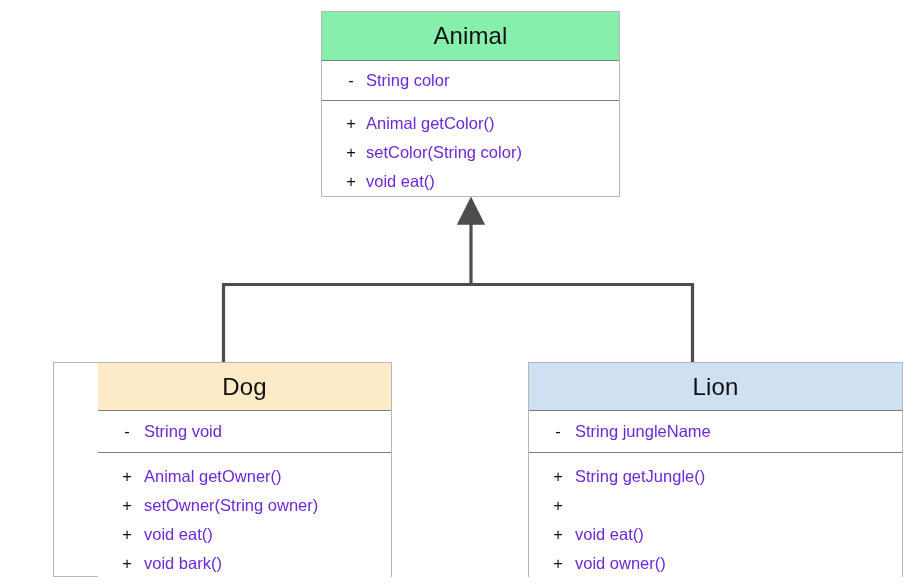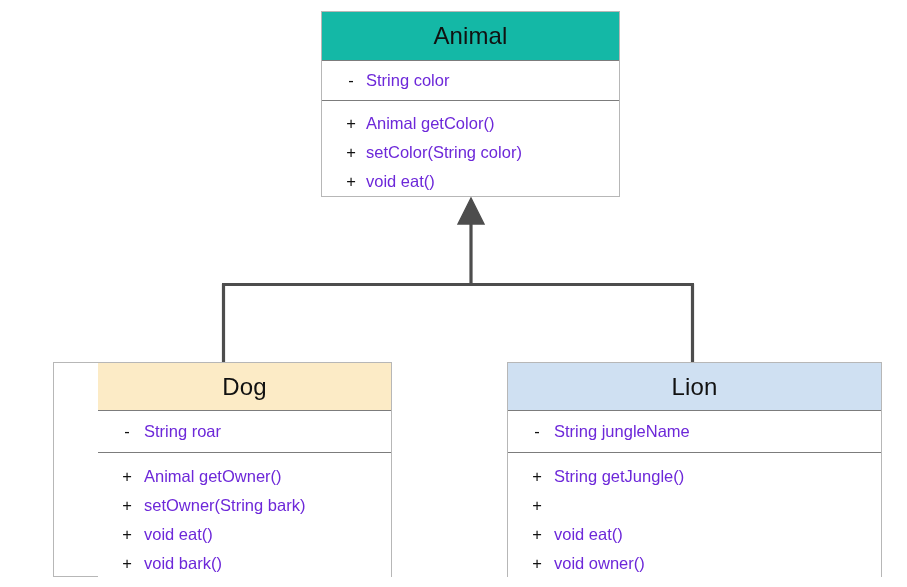--- a/index.html
+++ b/index.html
@@ -76,21 +76,21 @@
 
   
   #class-animal {
     left: 321px;
     top: 11px;
     width: 299px;
     height: 186px;
   }
   #class-animal .uml-header {
     height: 48px;
-    background: #14b8a6;
+    background: #86efac;
     font-size: 24px;
   }
   #class-animal .attrs {
     height: 40px;
     padding: 0 0 0 14px;
   }
   #class-animal .methods {
     height: 96px;
     padding: 8px 0 0 14px;
     justify-content: flex-start;
@@ -118,21 +118,21 @@
   #class-dog .methods {
     height: 126px;
     padding: 9px 0 0 12px;
     justify-content: flex-start;
   }
   #class-dog .uml-row { font-size: 16.5px; line-height: 29px; }
   #class-dog .uml-vis { width: 34px; }
 
   
   #class-lion {
-    left: 507px;
+    left: 528px;
     top: 362px;
     width: 375px;
     height: 215px;
   }
   #class-lion .uml-header {
     height: 47px;
     background: #cfe0f2;
     font-size: 24px;
   }
   #class-lion .attrs {
@@ -192,32 +192,32 @@
       </div>
     </div>
   </div>
 
   <div class="uml-class" id="class-dog">
     <div class="uml-header">Dog</div>
 
     <div class="uml-section attrs">
       <div class="uml-row">
         <span class="uml-vis">-</span>
-        <span class="uml-member">String roar</span>
+        <span class="uml-member">String void</span>
       </div>
     </div>
 
     <div class="uml-section methods">
       <div class="uml-row">
         <span class="uml-vis">+</span>
         <span class="uml-member">Animal getOwner()</span>
       </div>
       <div class="uml-row">
         <span class="uml-vis">+</span>
-        <span class="uml-member">setOwner(String bark)</span>
+        <span class="uml-member">setOwner(String owner)</span>
       </div>
       <div class="uml-row">
         <span class="uml-vis">+</span>
         <span class="uml-member">void eat()</span>
       </div>
       <div class="uml-row">
         <span class="uml-vis">+</span>
         <span class="uml-member">void bark()</span>
       </div>
     </div>

